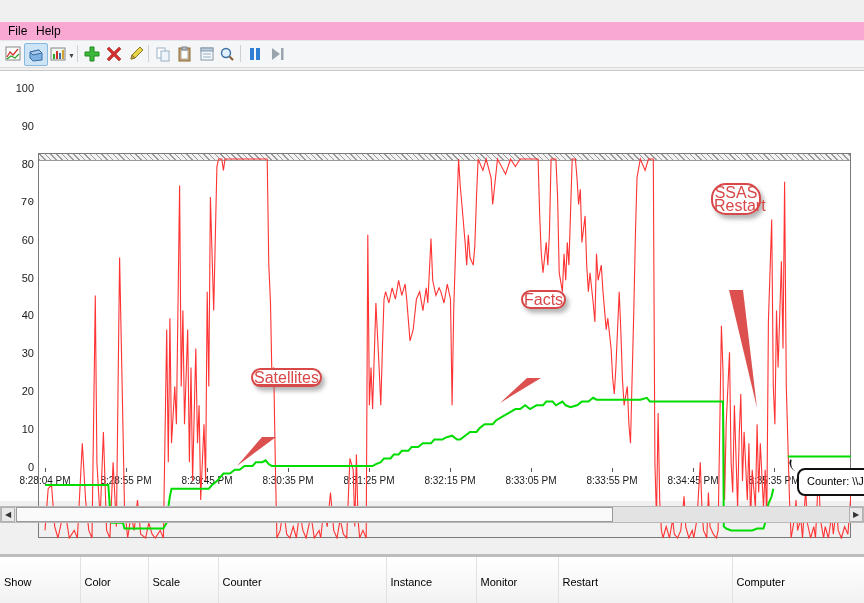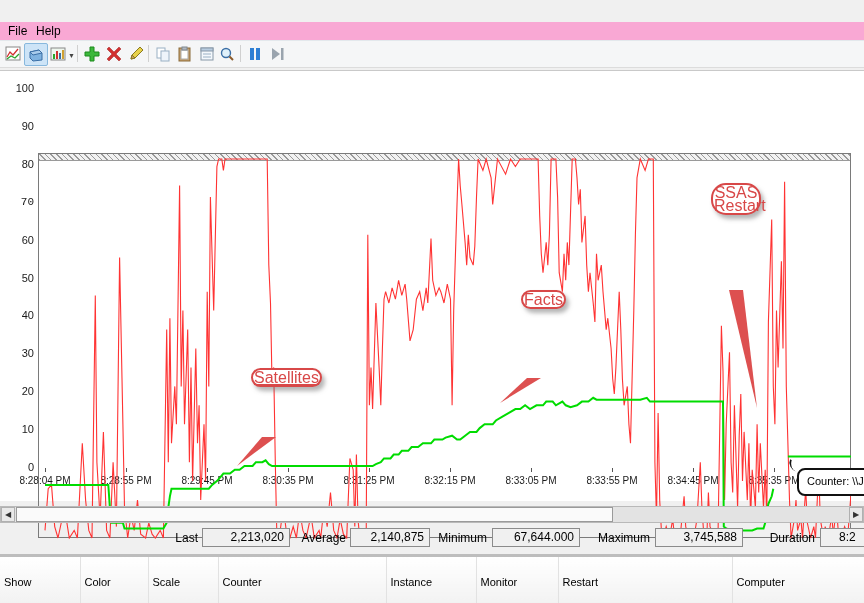--- a/index.html
+++ b/index.html
@@ -205,32 +205,20 @@
   <div class="callout" style="left:711px;top:183px;width:44px;">SSAS Restart</div>
   <div class="tip-tail"></div>
   <div class="counter-tip">Counter: \\JCRL</div>
 
   <div class="hscroll">
     <div class="harrow" style="left:0;">◀</div>
     <div class="hthumb"></div>
     <div class="harrow" style="right:0;">▶</div>
   </div>
 
-  <div class="stats">
-    <div class="stat-label" style="left:138px;width:60px;">Last</div>
-    <div class="stat-box" style="left:202px;width:88px;">2,213,020</div>
-    <div class="stat-label" style="left:286px;width:60px;">Average</div>
-    <div class="stat-box" style="left:350px;width:80px;">2,140,875</div>
-    <div class="stat-label" style="left:427px;width:60px;">Minimum</div>
-    <div class="stat-box" style="left:492px;width:88px;">67,644.000</div>
-    <div class="stat-label" style="left:588px;width:62px;">Maximum</div>
-    <div class="stat-box" style="left:655px;width:88px;">3,745,588</div>
-    <div class="stat-label" style="left:753px;width:62px;">Duration</div>
-    <div class="stat-box" style="left:820px;width:60px;text-align:left;padding-left:18px;">8:2</div>
-  </div>
 
   <div class="legend">
     <table>
       <colgroup>
         <col style="width:80px">
           <col style="width:68px">
           <col style="width:70px">
           <col style="width:168px">
         <col style="width:90px">
           <col style="width:82px">

